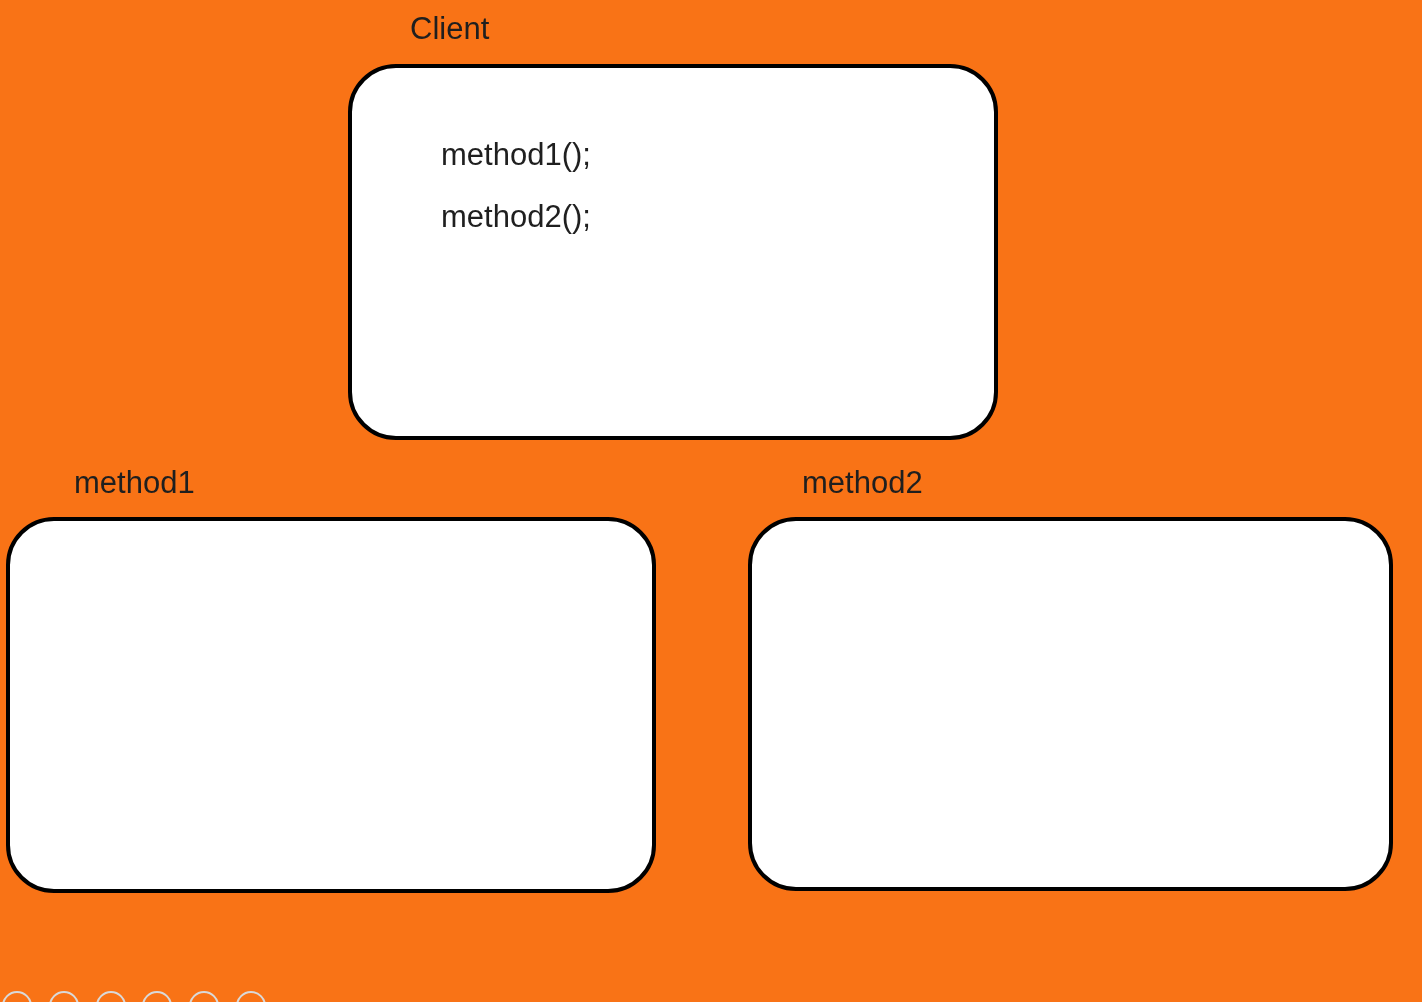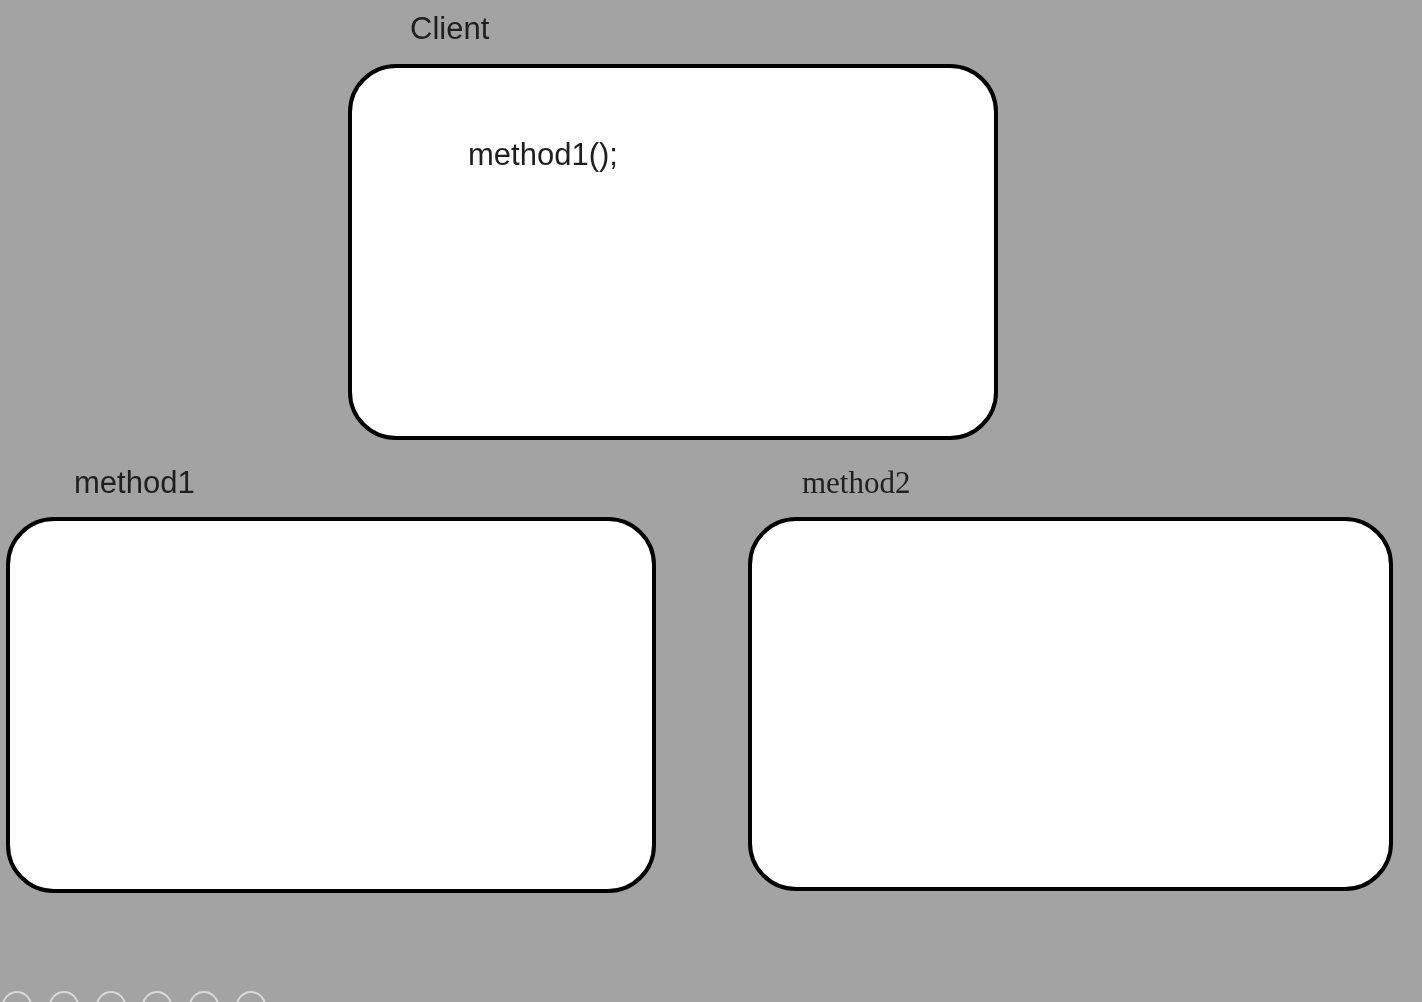--- a/index.html
+++ b/index.html
@@ -4,21 +4,21 @@
 <style>
   html, body {
     margin: 0;
     padding: 0;
     background: #ffffff;
   }
   .canvas {
     position: relative;
     width: 1422px;
     height: 1002px;
-    background: #a3a3a3;
+    background: #f97316;
     overflow: hidden;
     font-family: "Liberation Sans", sans-serif;
     color: #1f1f1f;
   }
   .shape-label {
     position: absolute;
     font-size: 31px;
     line-height: 34px;
     white-space: nowrap;
     color: #1f1f1f;
@@ -27,31 +27,30 @@
     position: absolute;
     box-sizing: border-box;
     border: 4px solid #000000;
     border-radius: 48px;
     background: #ffffff;
   }
   .client-label  { left: 410px; top: 12px; }
   .client-box    { left: 348px; top: 64px;  width: 650px; height: 376px; }
   .method1-label { left: 74px;  top: 466px; }
   .method1-box   { left: 6px;   top: 517px; width: 650px; height: 376px; }
-  .method2-label { left: 802px; top: 466px; font-family: Liberation Serif, serif; }
+  .method2-label { left: 802px; top: 466px; }
   .method2-box   { left: 748px; top: 517px; width: 645px; height: 374px; }
   .box-body {
     padding: 56px 20px 0 89px;
   }
   .code-line {
     font-size: 31px;
     line-height: 62px;
     white-space: nowrap;
     color: #1f1f1f;
-    margin-left: 27px;
   }
   .dot {
     position: absolute;
     box-sizing: border-box;
     width: 30px;
     height: 30px;
     border: 2px solid #d9d9d9;
     border-radius: 50%;
     background: transparent;
     top: 991px;
@@ -60,20 +59,21 @@
 </head>
 <body>
 
 <div class="canvas">
 
   <div class="shape-label client-label">Client</div>
 
   <div class="rounded-box client-box">
     <div class="box-body">
       <div class="code-line">method1();</div>
+      <div class="code-line">method2();</div>
     </div>
   </div>
 
   <div class="shape-label method1-label">method1</div>
 
   <div class="rounded-box method1-box"></div>
 
   <div class="shape-label method2-label">method2</div>
 
   <div class="rounded-box method2-box"></div>

